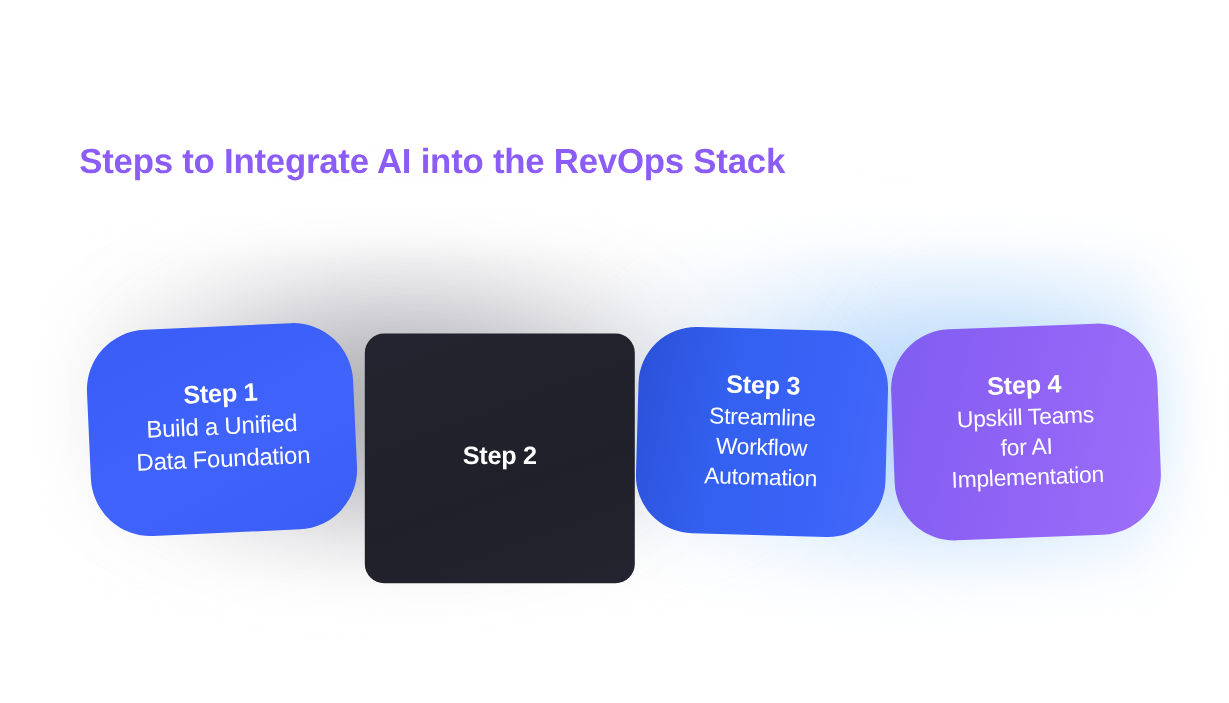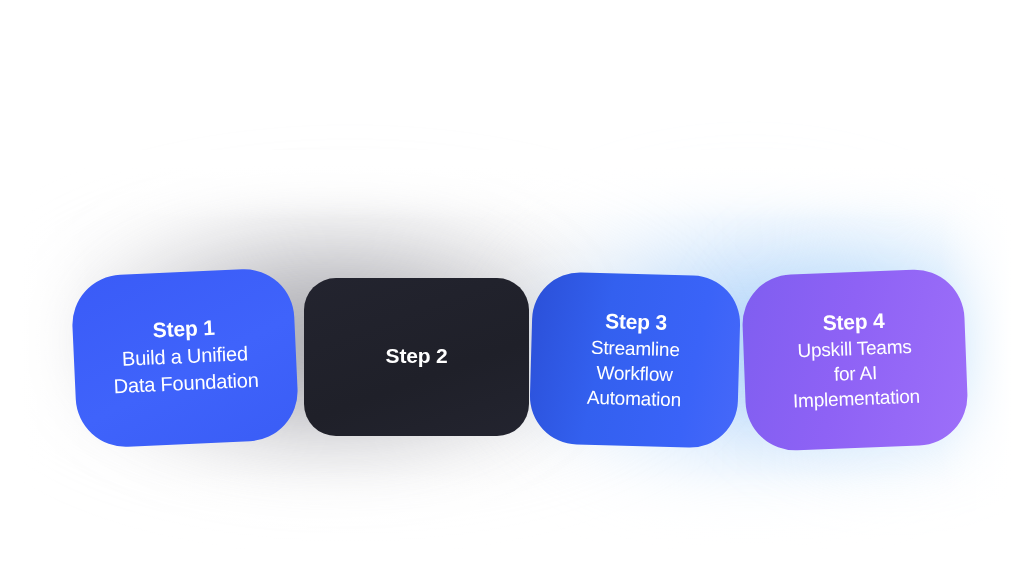--- a/index.html
+++ b/index.html
@@ -176,23 +176,23 @@
     border-radius: 50px;
     z-index: 2;
     padding-bottom: 4px;
   }
 
   
   .card-2 {
     left: 304px;
     top: 278px;
     width: 225px;
-    height: 158px;
+    height: 208px;
     background: linear-gradient(160deg, #23242f 0%, #1f2029 60%, #23242f 100%);
-    border-radius: 32px;
+    border-radius: 16px;
     z-index: 5;
   }
 
   
   .card-3 {
     left: 531px;
     top: 274px;
     width: 208px;
     height: 172px;
     background: linear-gradient(100deg, #2b50d8 0%, #3360ef 35%, #3a63f8 75%, #4668f9 100%);
@@ -223,20 +223,21 @@
 
   <div class="glow-layer glow-gray"></div>
   <div class="glow-layer glow-gray-2"></div>
   <div class="glow-layer glow-blue"></div>
   <div class="glow-layer glow-blue-2"></div>
   <div class="glow-layer glow-fade-top"></div>
   <div class="glow-layer glow-fade-bottom"></div>
   <div class="glow-layer glow-fade-left"></div>
   <div class="glow-layer glow-fade-right"></div>
 
+  <div class="page-title">Steps to Integrate AI into the RevOps Stack</div>
 
   <div class="cards">
 
     <div class="step-card card-1">
       <div class="step-num">Step 1</div>
       <div class="step-desc">Build a Unified
 Data Foundation</div>
     </div>
 
     <div class="step-card card-2">

